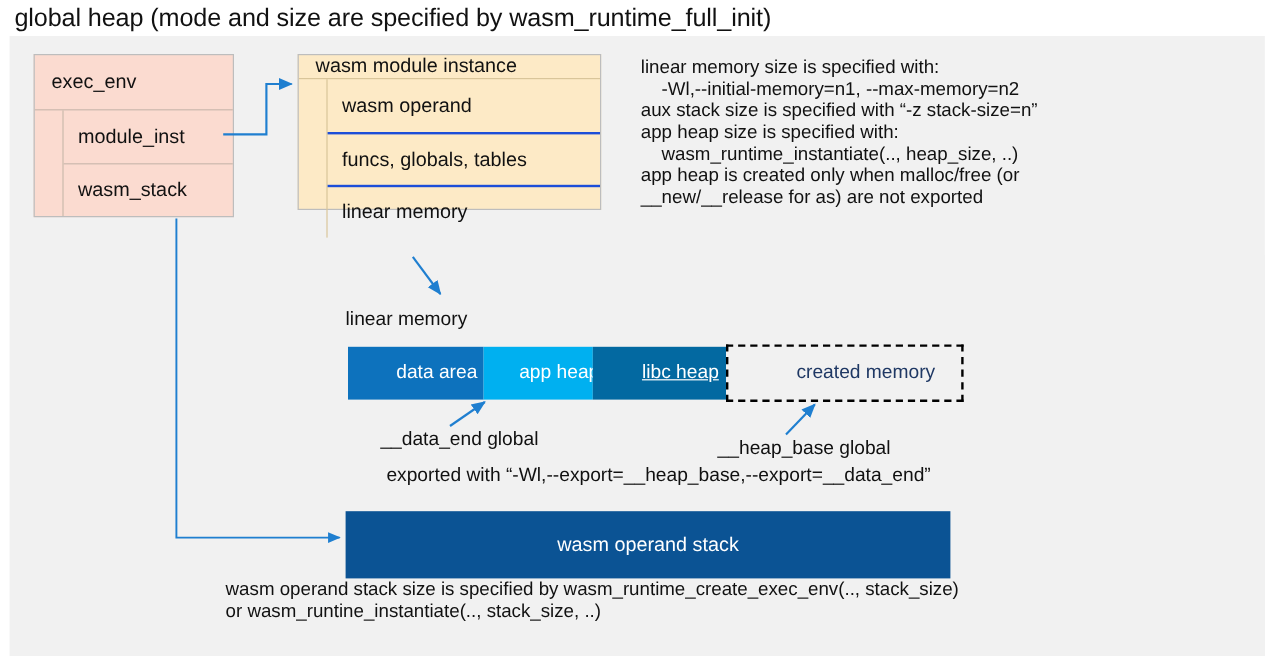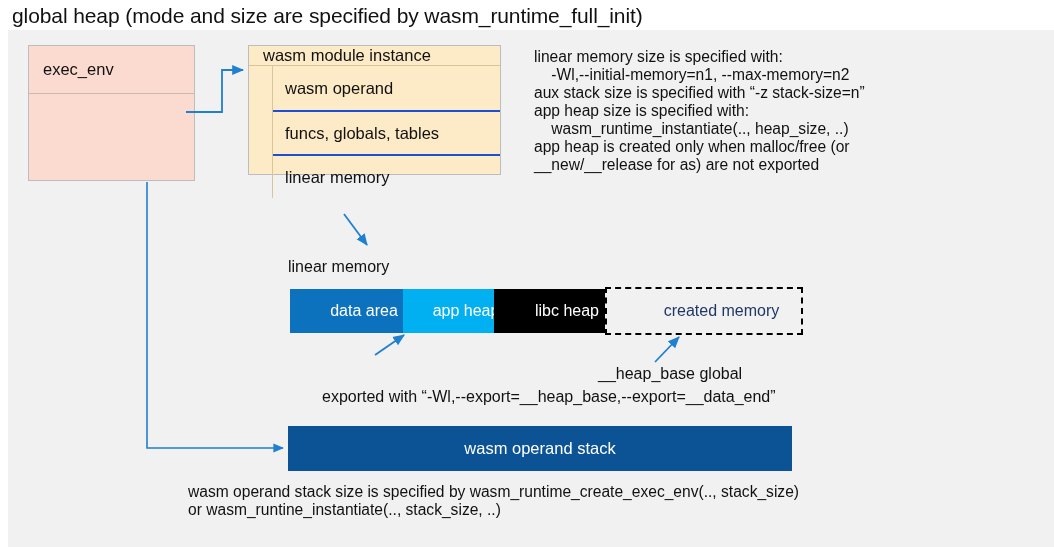--- a/index.html
+++ b/index.html
@@ -155,21 +155,21 @@
   #data-end-label { left: 317px; top: 358px; }
   #heap-base-label { left: 598px; top: 365px; }
   #export-note { left: 300px; top: 388px; margin-left: 22px; }
 
   
   #operand-stack-bar {
     position: absolute;
     left: 288px;
     top: 426px;
     width: 504px;
-    height: 45px;
+    height: 56px;
     background: #0b5394;
     display: flex;
     align-items: center;
     justify-content: center;
     color: #ffffff;
     font-size: 16.5px;
     white-space: nowrap;
   }
 
   #operand-stack-notes {
@@ -190,20 +190,27 @@
 <body>
 
 <div id="stage">
 
   <div class="page-title">global heap (mode and size are specified by wasm_runtime_full_init)</div>
 
   <div class="panel" style="background: rgb(241, 241, 241);"></div>
 
   <div class="struct" id="exec-env-box" style="background: rgb(251, 219, 208);">
     <div class="hdr">exec_env</div>
+    <div class="body">
+      <div class="gutter"></div>
+      <div class="rows">
+        <div class="row">module_inst</div>
+        <div class="row">wasm_stack</div>
+      </div>
+    </div>
   </div>
 
   <div class="struct" id="module-inst-box" style="background: rgb(253, 234, 198);">
     <div class="hdr">wasm module instance</div>
     <div class="body">
       <div class="gutter"></div>
       <div class="rows">
         <div class="row">wasm operand</div>
         <div class="row">funcs, globals, tables</div>
         <div class="row">linear memory</div>
@@ -217,24 +224,25 @@
 app heap size is specified with:
     wasm_runtime_instantiate(.., heap_size, ..)
 app heap is created only when malloc/free (or
 __new/__release for as) are not exported</div>
 
   <div id="linear-memory-label">linear memory</div>
 
   <div id="memory-bar">
       <div class="mem-seg" style="width: 113px; background: rgb(13, 114, 189);">data area</div>
       <div class="mem-seg" style="width: 91px; background: rgb(0, 176, 240);">app heap</div>
-      <div class="mem-seg" style="width: 111px; background: #000000;">libc heap</div>
+      <div class="mem-seg" style="width: 111px; background: #0369a1; text-decoration: underline;">libc heap</div>
       <div class="mem-seg dashed" style="width: 198px; color: rgb(31, 56, 100);">created memory</div>
     </div>
 
+  <div class="callout" id="data-end-label">__data_end global</div>
   <div class="callout" id="heap-base-label">__heap_base global</div>
   <div class="callout" id="export-note">exported with “-Wl,--export=__heap_base,--export=__data_end”</div>
 
   <div id="operand-stack-bar" style="background: rgb(11, 83, 148);">wasm operand stack</div>
 
   <div class="note-block" id="operand-stack-notes">wasm operand stack size is specified by wasm_runtime_create_exec_env(.., stack_size)
 or wasm_runtine_instantiate(.., stack_size, ..)</div>
 
   <svg id="connectors" viewBox="0 0 1054 547" xmlns="http://www.w3.org/2000/svg">
     <defs>

